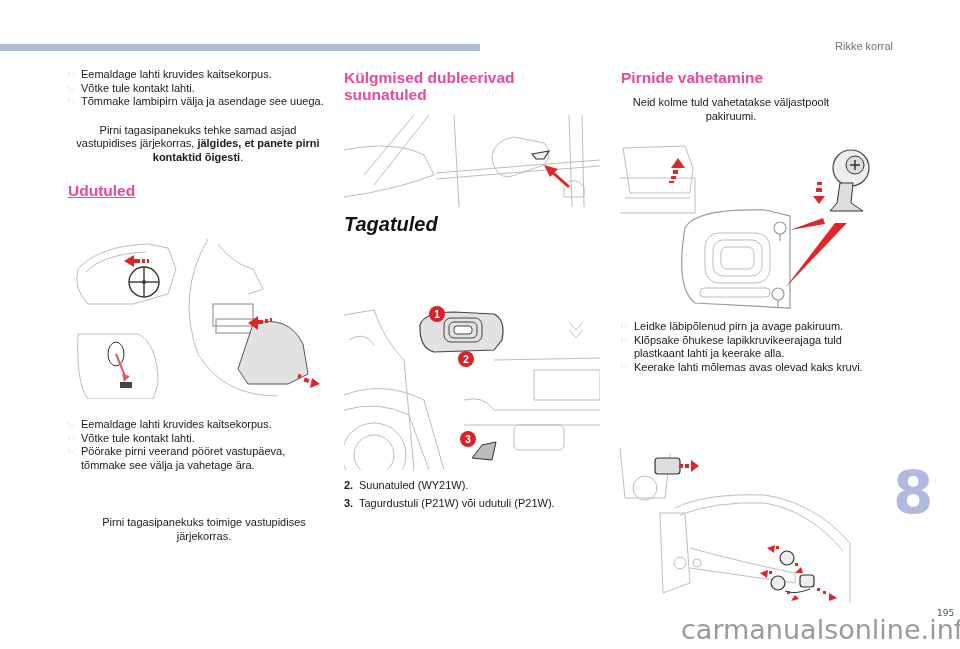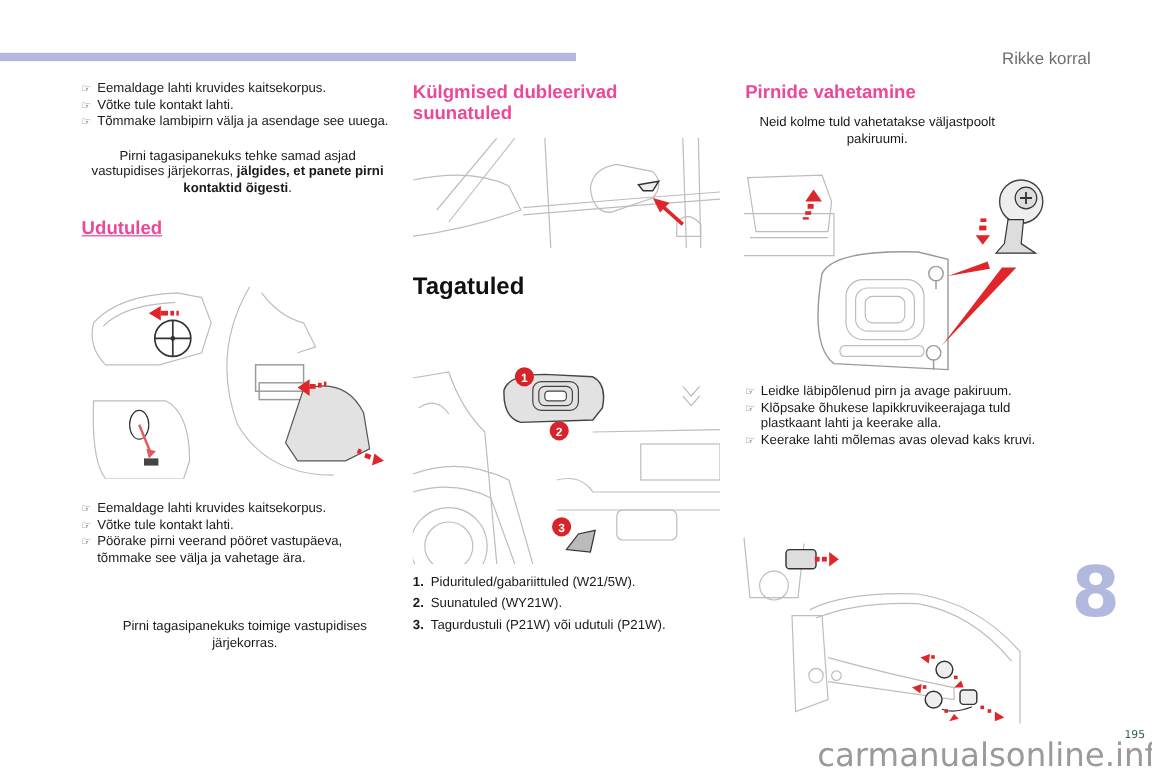--- a/index.html
+++ b/index.html
@@ -1,20 +1,20 @@
 <!DOCTYPE html>
 <html><head>
 <meta charset="utf-8">
 <style>
   * { box-sizing: border-box; margin: 0; padding: 0; }
   html, body { width: 960px; height: 649px; background: #ffffff; overflow: hidden; }
   body { position: relative; font-family: "Liberation Sans", sans-serif; color: #1a1a1a; }
 
   .top-bar { position: absolute; left: 0; top: 44px; width: 480px; height: 7px; background: #b3b8df; }
-  .section-title { position: absolute; left: 835px; top: 40px; font-size: 14px; color: #6f6f6f; }
+  .section-title { position: absolute; left: 835px; top: 40px; font-size: 11px; color: #6f6f6f; }
 
   .col { position: absolute; }
   .col1 { left: 68px; width: 260px; }
   .col2 { left: 344px; width: 260px; }
   .col3 { left: 621px; width: 260px; }
 
   .bullets { list-style: none; font-size: 11px; line-height: 13.5px; }
   .bullets li { position: relative; padding-left: 13px; }
   .bullets li .b { position: absolute; left: 0; top: 0; font-size: 9px; color: #555; }
 
@@ -116,21 +116,21 @@
     <path d="M188 39 L205 36 L200 44 L192 44 Z" fill="#eee" stroke="#333" stroke-width="1.2"></path>
     <path class="ln" d="M225 0 L228 92"></path>
     <path class="ln" d="M238 0 L240 92"></path>
     <path class="ln" d="M220 70 Q230 60 240 72 L240 82 L220 82 Z"></path>
     <line x1="225" y1="72" x2="207" y2="56" stroke="#e0262b" stroke-width="3"></line>
     <polygon class="red" points="200,50 214,54 206,62"></polygon>
   </svg>
 </div>
 
 <div class="col col2" style="top:213px;">
-  <h1 class="main" style="margin-top:15px;">Tagatuled</h1>
+  <h1 class="main" style="font-style:italic;">Tagatuled</h1>
 </div>
 
 <div class="illus" style="left:344px; top:300px; width:256px; height:170px;">
   <svg viewBox="0 0 256 170">
     <path class="ln" d="M0 15 L30 10 Q40 40 60 60 L70 170"></path>
     <path class="ln" d="M5 40 Q20 30 30 45"></path>
     <path class="ln" d="M0 95 Q40 80 80 100 L100 170"></path>
     <path class="ln" d="M0 110 Q35 100 65 115 L85 170"></path>
     <circle class="ln" cx="30" cy="155" r="32"></circle>
     <circle class="ln" cx="30" cy="155" r="20"></circle>
@@ -149,21 +149,20 @@
     <text class="badge-t" x="93" y="18" text-anchor="middle">1</text>
     <circle class="badge" cx="122" cy="59" r="8"></circle>
     <text class="badge-t" x="122" y="63" text-anchor="middle">2</text>
     <circle class="badge" cx="124" cy="139" r="8"></circle>
     <text class="badge-t" x="124" y="143" text-anchor="middle">3</text>
   </svg>
 </div>
 
 <div class="col col2" style="top:476px;">
   <ul class="numlist">
-    <li><span class="n">1.</span><span>Piduri­tuled/gabariittuled (W21/5W).</span></li>
     <li><span class="n">2.</span><span>Suunatuled (WY21W).</span></li>
     <li><span class="n">3.</span><span>Tagurdustuli (P21W) või udutuli (P21W).</span></li>
   </ul>
 </div>
 
 <div class="col col3" style="top:69px;">
   <h2 class="sub">Pirnide vahetamine</h2>
   <p class="body" style="margin-top:10px; width:220px;">Neid kolme tuld vahetatakse väljastpoolt pakiruumi.</p>
 </div>
 

